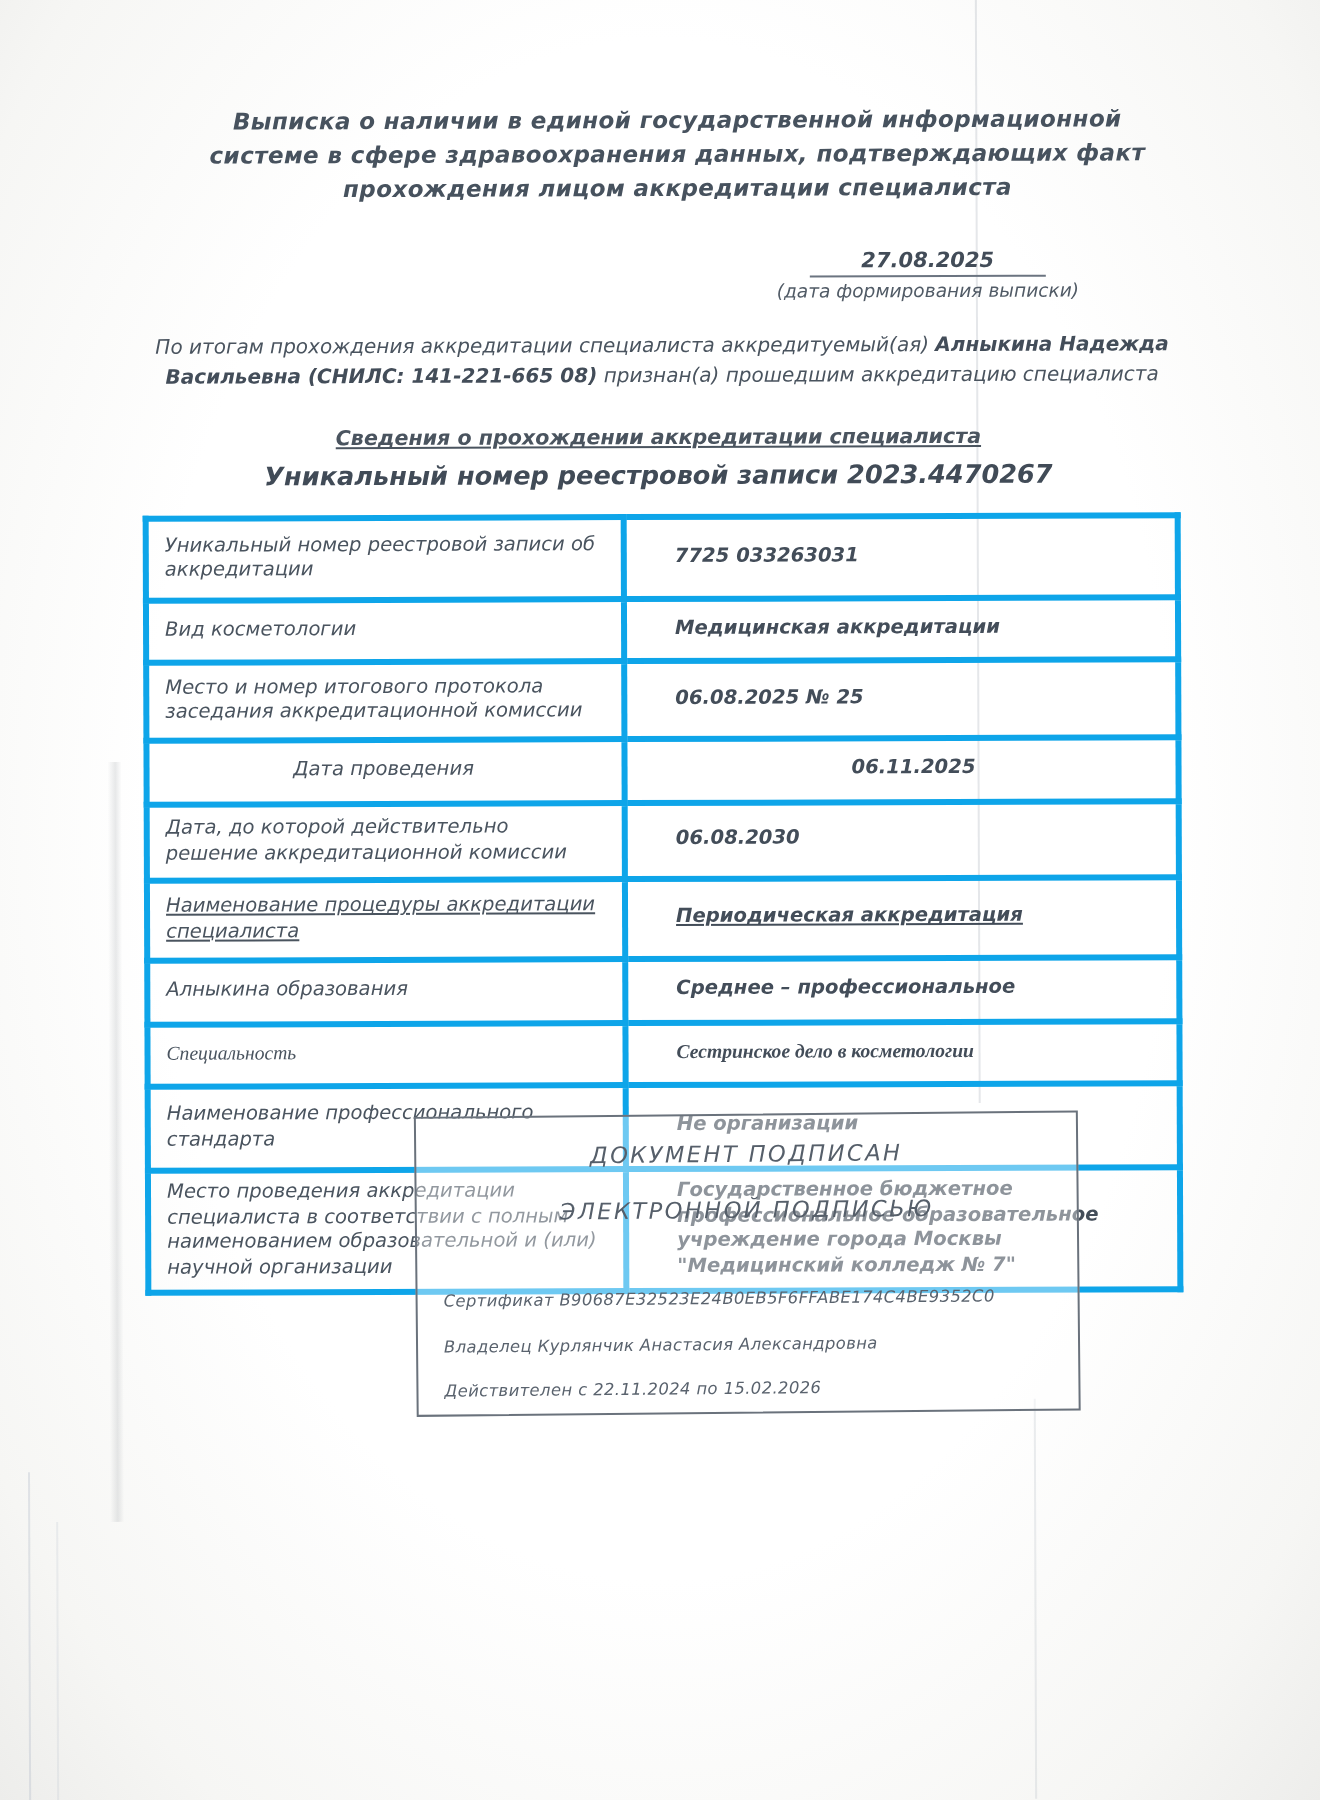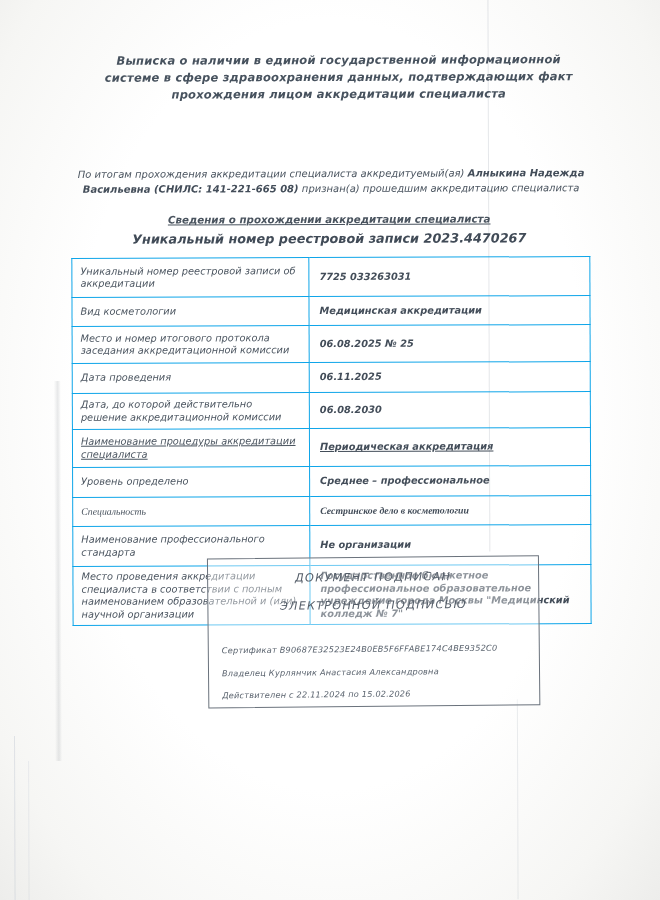--- a/index.html
+++ b/index.html
@@ -49,27 +49,27 @@
   .registry-heading{
     position:absolute;top:231px;left:0;width:660px;text-align:center;
     font-size:12.8px;font-weight:bold;font-style:italic;color:#414b57;
   }
 
   table.acc{
     position:absolute;top:257px;left:72px;width:519px;
     border-collapse:collapse;table-layout:fixed;
   }
   table.acc td{
-    border:1px solid #0ea5e9;vertical-align:middle;
+    border:3px solid #0ea5e9;vertical-align:middle;
     font-size:9.8px;font-style:italic;line-height:12.5px;color:#4a545f;
   }
   table.acc td.lbl{width:218px;padding:4px 10px 4px 8px;}
-  table.acc td.val{padding:4px 12px 4px 10px;font-weight:bold;color:#434d59;}
+  table.acc td.val{padding:4px 12px 4px 24px;font-weight:bold;color:#434d59;}
   tr.r1 td{height:30px;} tr.r2 td{height:20px;} tr.r3 td{height:28px;}
-  tr.r4 td{height:21px;} tr.r5 td{height:27px;} tr.r6 td{height:29px;text-decoration:underline;}
+  tr.r4 td{height:21px;text-align:center;} tr.r5 td{height:27px;} tr.r6 td{height:29px;text-decoration:underline;}
   tr.r7 td{height:21px;} tr.r8 td{height:20px;font-family:Liberation Serif, serif;} tr.r9 td{height:31px;}
   tr.r10 td{height:50px;border-radius:12px;}
 
   .stamp{
     position:absolute;top:557px;left:207px;width:330px;height:148px;
     border:1px solid #6a727c;transform:rotate(-0.35deg);
     background:rgba(255,255,255,0.4);
   }
   .stamp-line{
     position:absolute;left:0;width:100%;text-align:center;
@@ -96,20 +96,24 @@
   <div class="artifact bottom-left-line1"></div>
   <div class="artifact bottom-left-line2"></div>
   <div class="artifact bottom-right-line"></div>
 
   <div class="title">
     <div>Выписка о наличии в единой государственной информационной</div>
     <div>системе в сфере здравоохранения данных, подтверждающих факт</div>
     <div>прохождения лицом аккредитации специалиста</div>
   </div>
 
+  <div class="date-block">
+    <span class="date-value">27.08.2025</span>
+    <div class="date-caption">(дата формирования выписки)</div>
+  </div>
 
   <div class="intro">
     <span>По итогам прохождения аккредитации специалиста аккредитуемый(ая) </span><span class="name">Алныкина Надежда Васильевна (СНИЛС: 141-221-665 08)</span><span> признан(а) прошедшим аккредитацию специалиста</span>
   </div>
 
   <div class="section-heading">
     <span>Сведения о прохождении аккредитации специалиста</span>
   </div>
 
   <div class="registry-heading">Уникальный номер реестровой записи 2023.4470267</div>
@@ -134,21 +138,21 @@
       </tr>
       <tr class="r5">
         <td class="lbl">Дата, до которой действительно решение аккредитационной комиссии</td>
         <td class="val">06.08.2030</td>
       </tr>
       <tr class="r6">
         <td class="lbl">Наименование процедуры аккредитации специалиста</td>
         <td class="val">Периодическая аккредитация</td>
       </tr>
       <tr class="r7">
-        <td class="lbl">Уровень определено</td>
+        <td class="lbl">Алныкина образования</td>
         <td class="val">Среднее – профессиональное</td>
       </tr>
       <tr class="r8">
         <td class="lbl">Специальность</td>
         <td class="val">Сестринское дело в косметологии</td>
       </tr>
       <tr class="r9">
         <td class="lbl">Наименование профессионального стандарта</td>
         <td class="val">Не организации</td>
       </tr>

